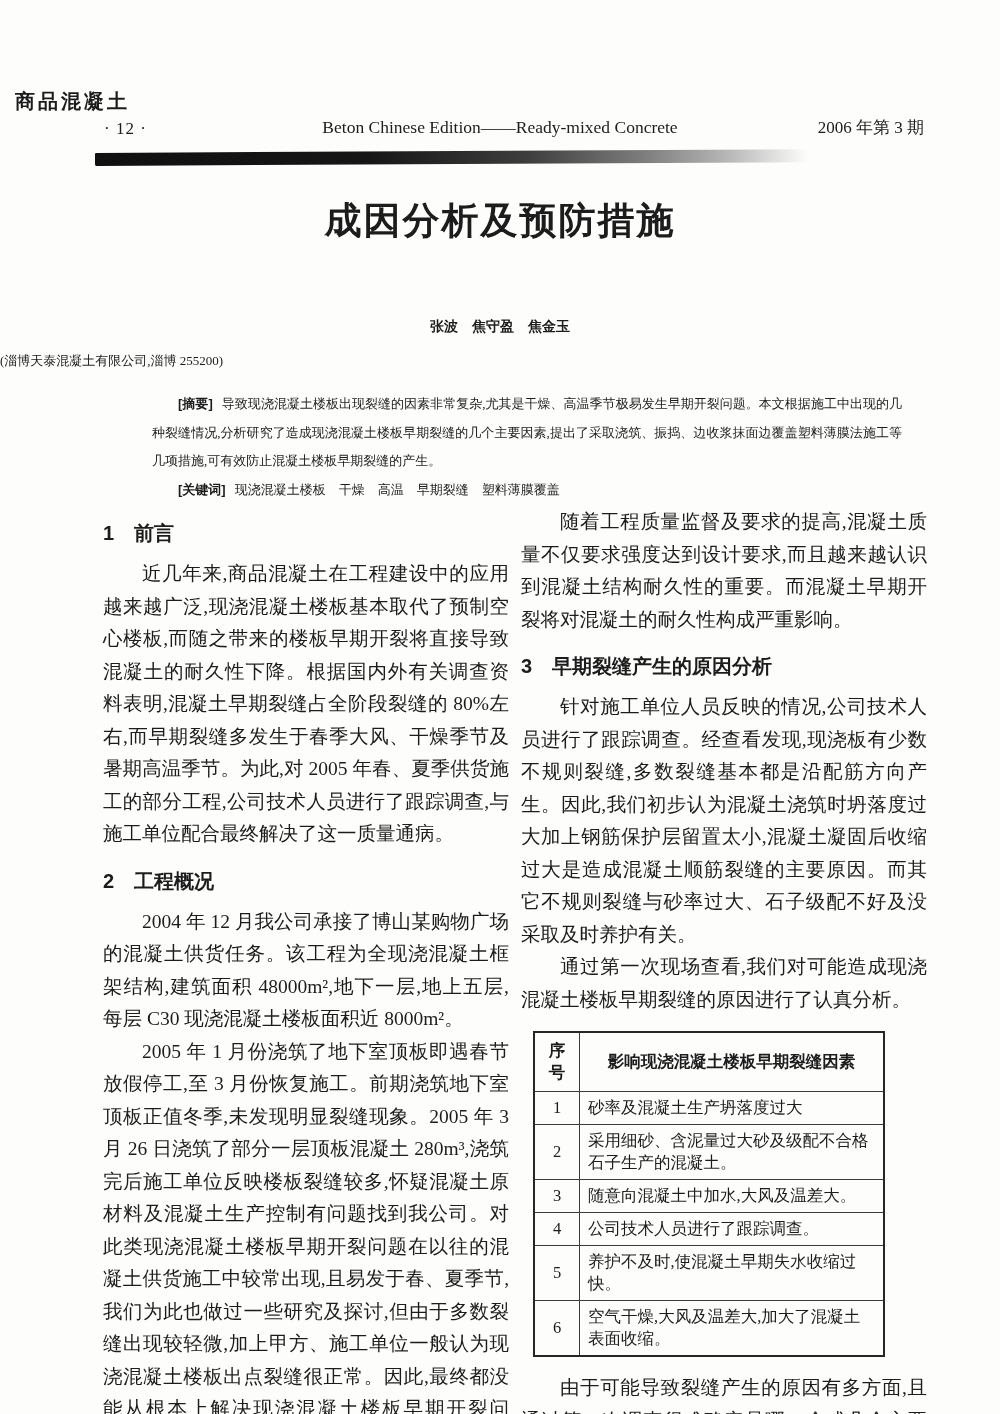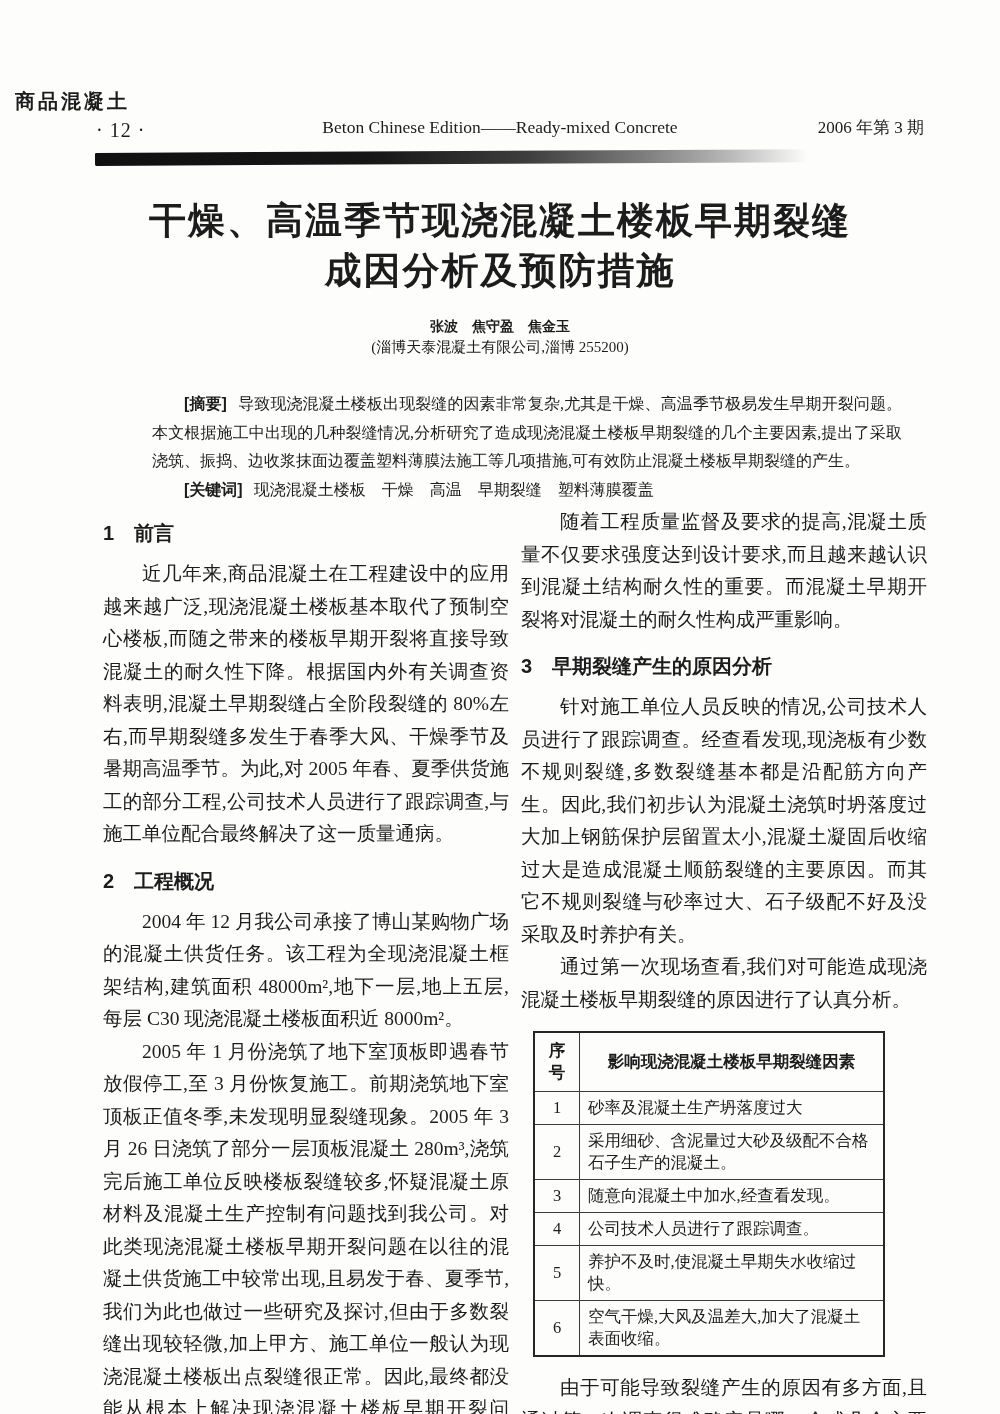--- a/index.html
+++ b/index.html
@@ -11,22 +11,22 @@
   }
   .page {
     position: relative;
     width: 1000px; height: 1414px;
     background: #fdfdfc;
     overflow: hidden;
   }
 
   
   .page-num {
-    position: absolute; top: 119px; left: 96px;
-    font-size: 20px; letter-spacing: 1px; text-align: right;
+    position: absolute; top: 119px; left: 104px;
+    font-size: 17px; letter-spacing: 1px; text-align: right;
   }
   .journal-cn {
     position: absolute; top: 88px; left: 15px; width: 100%;
     font-family: Liberation Mono, monospace;
     font-weight: bold; font-size: 20px; letter-spacing: 3px;
   }
   .journal-en {
     position: absolute; top: 117px; left: 0; width: 100%;
     text-align: center; font-size: 17.5px;
   }
@@ -52,28 +52,28 @@
     font-weight: bold; font-size: 37px; line-height: 50px;
     letter-spacing: 2px;
   }
   .authors {
     position: absolute; top: 318px; left: 0; width: 100%;
     text-align: center;
     font-family: "Liberation Sans", "DejaVu Sans", sans-serif;
     font-weight: bold; font-size: 14px;
   }
   .affiliation {
-    position: absolute; top: 338px; left: 0; width: 100%;
-    text-align: center; font-size: 15px;
+    position: absolute; top: 352px; left: 0; width: 100%;
+    font-size: 13px;
   }
 
   
   .abstract-block {
     position: absolute; top: 390px; left: 152px; width: 750px;
-    font-size: 16px; line-height: 28.5px; text-align: justify;
+    font-size: 13px; line-height: 28.5px; text-align: justify;
   }
   .abstract-block p { margin: 0; text-indent: 2em; }
   .lbl {
     font-family: "Liberation Sans", "DejaVu Sans", sans-serif;
     font-weight: bold; margin-right: 0.7em;
   }
 
   
   .col {
     position: absolute; top: 506px; width: 406px;
@@ -112,21 +112,20 @@
 
 <div class="page">
 
   <span class="page-num">· 12 ·</span>
   <div class="journal-cn">商品混凝土</div>
   <div class="journal-en">Beton Chinese Edition——Ready-mixed Concrete</div>
   <span class="issue">2006 年第 3 期</span>
   <div class="rule-bar"></div>
 
   <div class="title">
-    <div>干燥、高温季节现浇混凝土楼板早期裂缝</div>
     <div>成因分析及预防措施</div>
   </div>
   <div class="authors">张波　焦守盈　焦金玉</div>
   <div class="affiliation">(淄博天泰混凝土有限公司,淄博 255200)</div>
 
   <div class="abstract-block">
     <p><span class="lbl">[摘要]</span><span>导致现浇混凝土楼板出现裂缝的因素非常复杂,尤其是干燥、高温季节极易发生早期开裂问题。本文根据施工中出现的几种裂缝情况,分析研究了造成现浇混凝土楼板早期裂缝的几个主要因素,提出了采取浇筑、振捣、边收浆抹面边覆盖塑料薄膜法施工等几项措施,可有效防止混凝土楼板早期裂缝的产生。</span></p>
     <p><span class="lbl">[关键词]</span><span>现浇混凝土楼板　干燥　高温　早期裂缝　塑料薄膜覆盖</span></p>
   </div>
 
@@ -153,21 +152,21 @@
       <tr>
         <td class="no">1</td>
         <td class="factor">砂率及混凝土生产坍落度过大</td>
       </tr>
       <tr>
         <td class="no">2</td>
         <td class="factor">采用细砂、含泥量过大砂及级配不合格石子生产的混凝土。</td>
       </tr>
       <tr>
         <td class="no">3</td>
-        <td class="factor">随意向混凝土中加水,经查看发现。</td>
+        <td class="factor">随意向混凝土中加水,大风及温差大。</td>
       </tr>
       <tr>
         <td class="no">4</td>
         <td class="factor">公司技术人员进行了跟踪调查。</td>
       </tr>
       <tr>
         <td class="no">5</td>
         <td class="factor">养护不及时,使混凝土早期失水收缩过快。</td>
       </tr>
       <tr>

